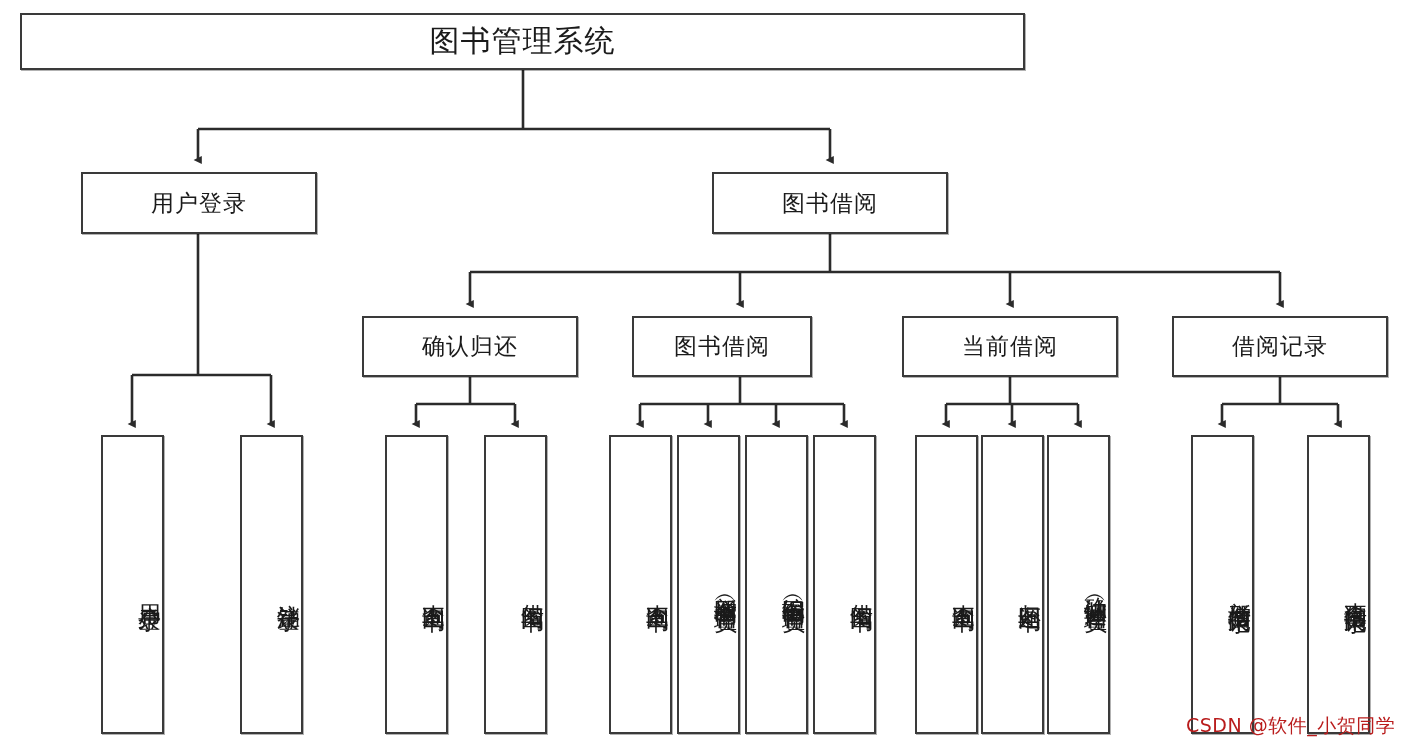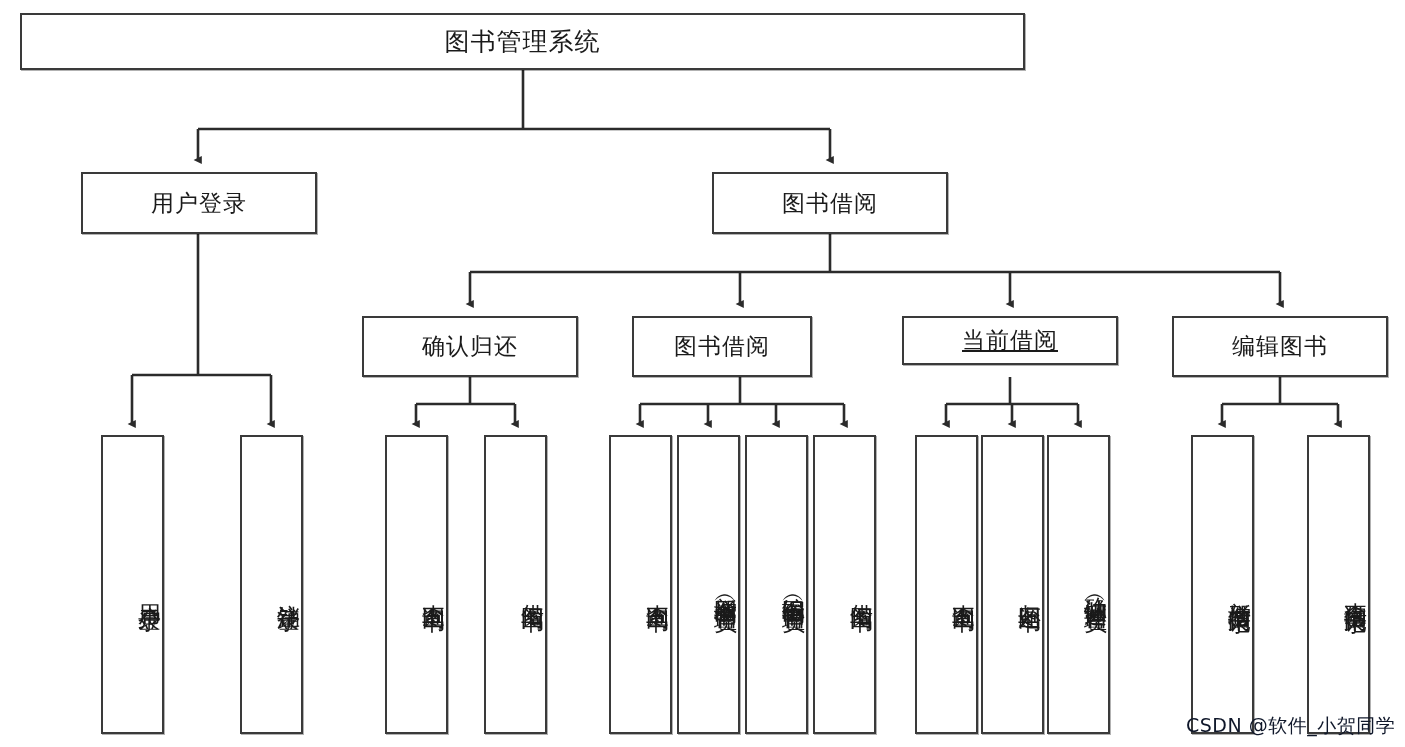--- a/index.html
+++ b/index.html
@@ -36,21 +36,21 @@
     justify-content: center;
     color: #1a1a1a;
     box-shadow: 1px 1px 0 rgba(0,0,0,0.30);
   }
   .node-h {
     font-size: 23px;
     letter-spacing: 1px;
     white-space: nowrap;
   }
   .node-root {
-    font-size: 25px;
+    font-size: 30px;
     letter-spacing: 1px;
   }
   .node-v {
     writing-mode: vertical-rl;
     text-orientation: upright;
     font-size: 23px;
     line-height: 1.06;
     letter-spacing: 2px;
     align-items: flex-start;
     justify-content: center;
@@ -58,21 +58,21 @@
     white-space: nowrap;
   }
   .node-v.tall-text {
     padding-top: 6px;
   }
   .watermark {
     position: absolute;
     left: 1186px;
     top: 713px;
     font-size: 19px;
-    color: #0f172a;
+    color: #b91c1c;
     white-space: nowrap;
     letter-spacing: 0.5px;
   }
 </style>
 </head>
 <body>
 
 <div id="diagram-root">
 
   <svg id="connector-layer" viewBox="0 0 1405 747" width="1405" height="747" xmlns="http://www.w3.org/2000/svg">
@@ -135,25 +135,25 @@
   <div class="node node-h" style="left:712px; top:172px; width:236px; height:62px;">
     <span>图书借阅</span>
   </div>
 
   <div class="node node-h" style="left:362px; top:316px; width:216px; height:61px;">
     <span>确认归还</span>
   </div>
   <div class="node node-h" style="left:632px; top:316px; width:180px; height:61px;">
     <span>图书借阅</span>
   </div>
-  <div class="node node-h" style="left:902px; top:316px; width:216px; height:49px;text-decoration:underline;">
+  <div class="node node-h" style="left:902px; top:316px; width:216px; height:61px;">
     <span>当前借阅</span>
   </div>
   <div class="node node-h" style="left:1172px; top:316px; width:216px; height:61px;">
-    <span>编辑图书</span>
+    <span>借阅记录</span>
   </div>
 
   <div class="node node-v" style="left:101px; top:435px; width:63px; height:299px;">
     <span>用户登录</span>
   </div>
   <div class="node node-v" style="left:240px; top:435px; width:63px; height:299px;">
     <span>注销登录</span>
   </div>
 
   <div class="node node-v" style="left:385px; top:435px; width:63px; height:299px;">

